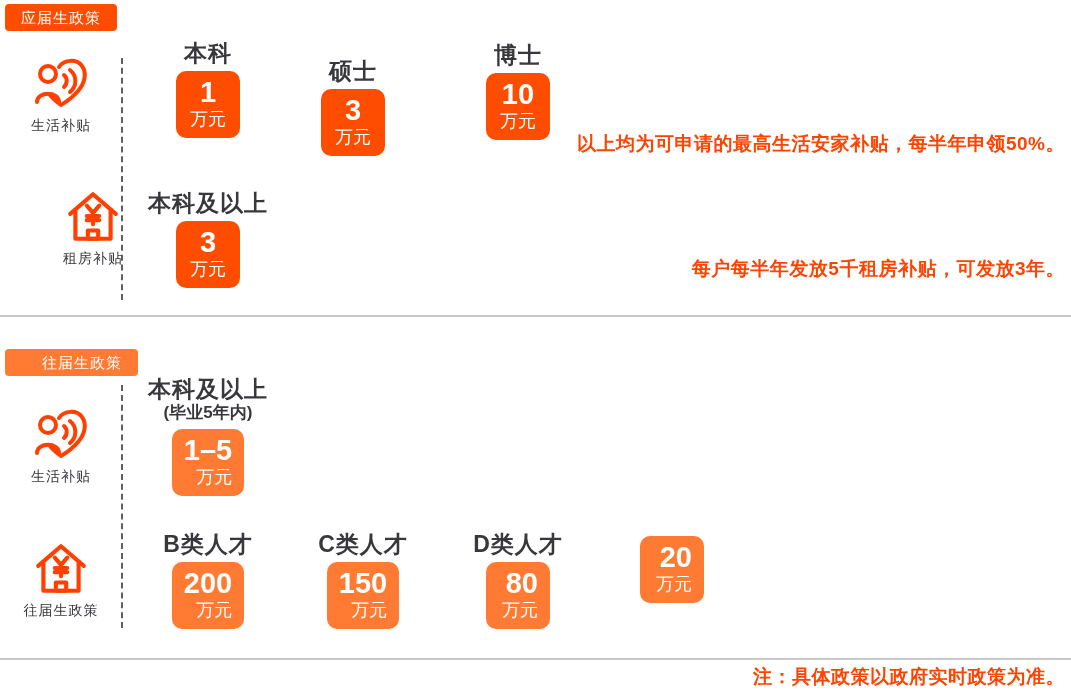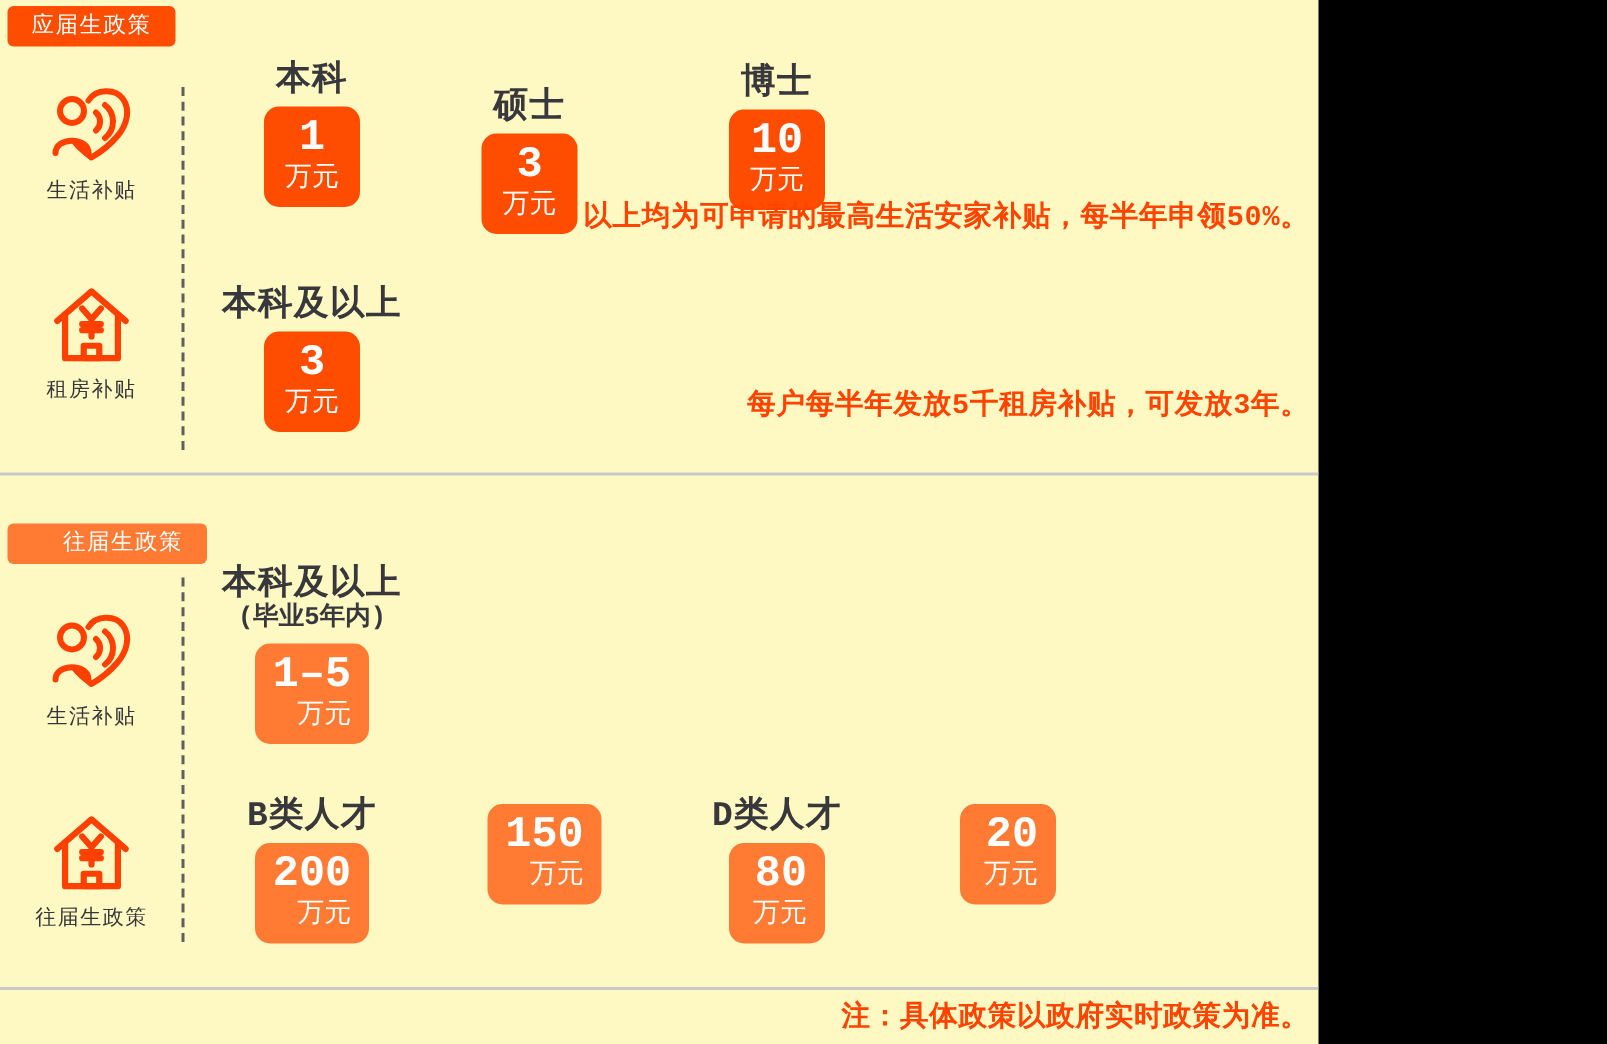--- a/index.html
+++ b/index.html
@@ -1,18 +1,18 @@
 <!DOCTYPE html>
 <html><head>
 <meta charset="utf-8">
 <style>
   html,body{margin:0;padding:0;background:#000;}
   .canvas{
-    position:relative;width:879px;height:696px;background:#fef9c3;overflow:hidden;
-    font-family:Liberation Mono, monospace;
+    position:relative;width:1071px;height:696px;background:#ffffff;overflow:hidden;
+    font-family:Liberation Sans, sans-serif;
   }
   .badge{
     position:absolute;left:5px;height:27px;line-height:27px;padding:0 16px;
     border-radius:4px;color:#fff;font-size:15px;letter-spacing:1px;
   }
   .badge.s1{background:#FF4D00;}
   .badge.s2{background:#FF7A33;padding-left:37px;}
   .row-left{position:absolute;left:0;width:122px;text-align:center;}
   .row-label{font-size:14px;color:#37373B;font-weight:500;letter-spacing:1px;margin-top:2px;}
   .dash{position:absolute;left:121px;width:0;border-left:2px dashed #5F5F5F;}
@@ -65,21 +65,21 @@
   </div>
   <div class="col" style="left:443px;top:42px;">
     <div class="col-header">博士</div>
     <div class="card c1">
       <div class="num">10</div>
       <div class="unit">万元</div>
     </div>
   </div>
   <div class="note" style="top:131px;">以上均为可申请的最高生活安家补贴，每半年申领50%。</div>
 
-  <div class="row-left" style="top:188px;">
+  <div class="row-left" style="top:188px;margin-left:32px;">
     <span class="icon-box">
       <svg viewBox="0 0 56 54" width="58" height="56" fill="none" stroke="#FF4000" stroke-width="4" stroke-linecap="round" stroke-linejoin="round">
         <path d="M6 25 L28 6 L50 25"></path>
         <path d="M11 21 V49 H45 V21"></path>
         <path d="M22 17 L28 24 L34 17 M28 24 V35 M22 27 H34 M22 31 H34"></path>
         <rect x="23" y="41" width="10" height="8"></rect>
       </svg>
     </span>
     <div class="row-label">租房补贴</div>
   </div>
@@ -132,20 +132,21 @@
   </div>
 
   <div class="col" style="left:133px;top:531px;">
     <div class="col-header">B类人才</div>
     <div class="card c2">
       <div class="num">200</div>
       <div class="unit">万元</div>
     </div>
   </div>
   <div class="col" style="left:288px;top:531px;">
+    <div class="col-header">C类人才</div>
     <div class="card c2">
       <div class="num">150</div>
       <div class="unit">万元</div>
     </div>
   </div>
   <div class="col" style="left:443px;top:531px;">
     <div class="col-header">D类人才</div>
     <div class="card c2">
       <div class="num">80</div>
       <div class="unit">万元</div>

